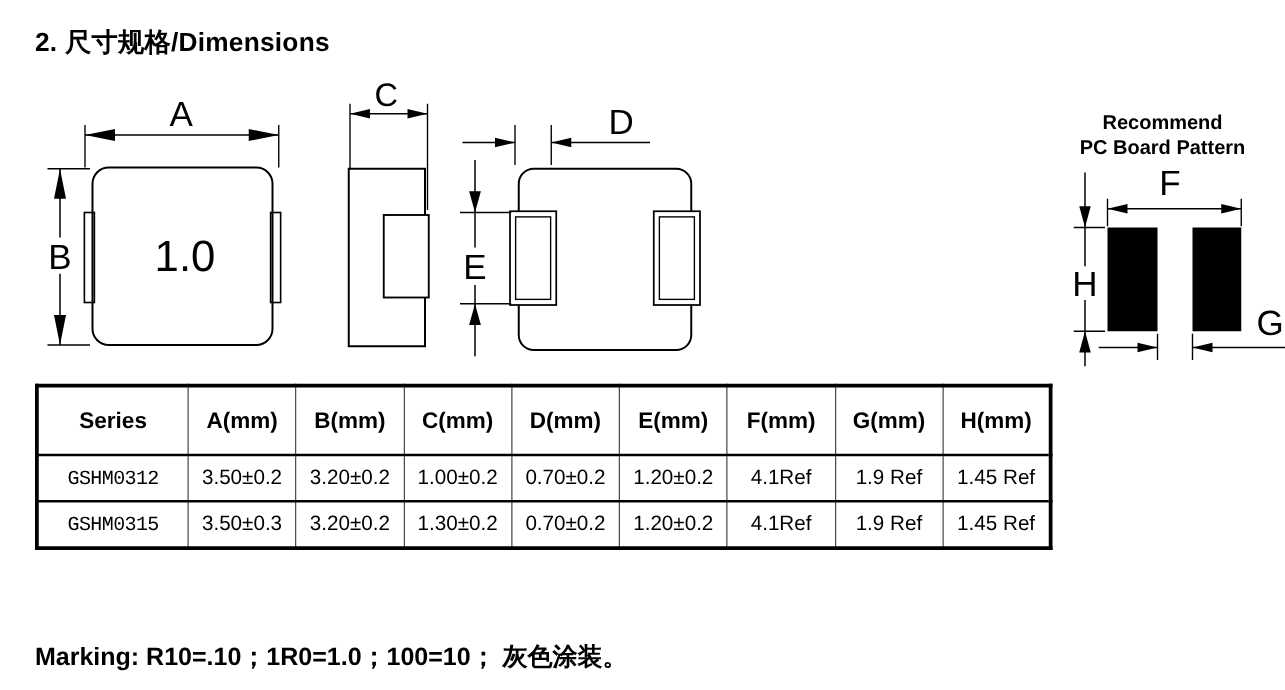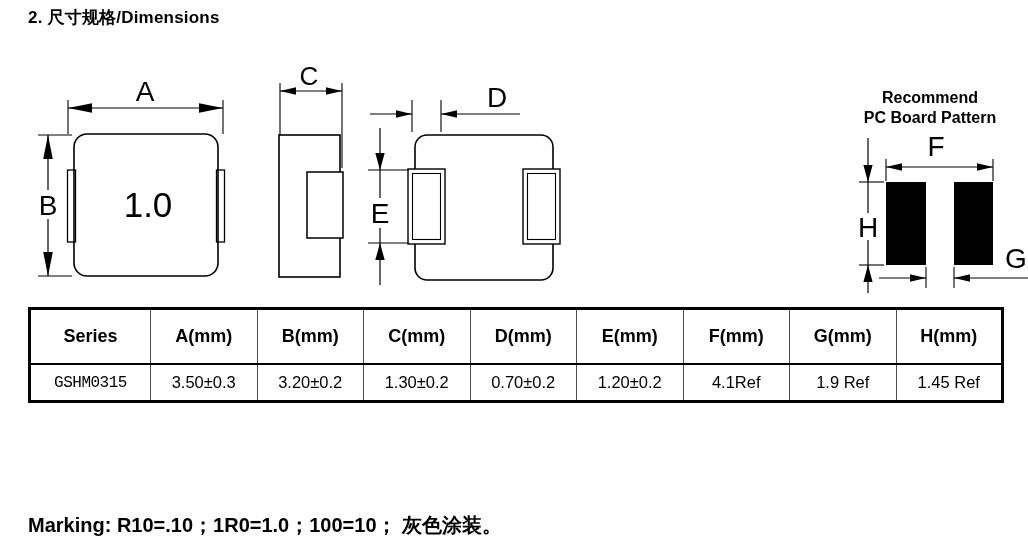--- a/index.html
+++ b/index.html
@@ -5,39 +5,39 @@
   html,body { margin:0; padding:0; }
   body {
     width:1028px; height:552px;
     background:#ffffff;
     position:relative;
     overflow:hidden;
     font-family:"Liberation Sans", sans-serif;
     color:#000;
   }
   .page-title {
-    position:absolute; left:28px; top:6px;
-    font-size:17px; font-weight:bold;
+    position:absolute; left:28px; top:20px;
+    font-size:21px; font-weight:bold;
     letter-spacing:0.2px;
   }
   .drawing { position:absolute; }
   .drawing svg { display:block; }
   svg text {
     font-family:"Liberation Sans", sans-serif;
     fill:#000;
   }
   .dim-letter { font-size:28px; }
   .dim-letter-c { font-size:26px; }
   .part-marking-text { font-size:35px; }
   .pcb-title-text { font-size:16px; font-weight:bold; }
   svg line, svg rect.outline { stroke:#000; }
 
   .dim-table {
     position:absolute; left:28px; top:307px;
-    width:976px;
+    width:814px;
     border-collapse:collapse;
     table-layout:fixed;
     border:3px solid #000;
   }
   .dim-table th, .dim-table td {
     border-left:1.2px solid #4d4d4d;
     text-align:center; vertical-align:middle;
     padding:0;
   }
   .dim-table th:first-child, .dim-table td:first-child { border-left:none; }
@@ -177,20 +177,31 @@
       <th>C(mm)</th>
       <th>D(mm)</th>
       <th>E(mm)</th>
       <th>F(mm)</th>
       <th>G(mm)</th>
       <th>H(mm)</th>
     </tr>
   </thead>
   <tbody>
     <tr>
+      <td class="series-cell">GSHM0312</td>
+      <td>3.50±0.2</td>
+      <td>3.20±0.2</td>
+      <td>1.00±0.2</td>
+      <td>0.70±0.2</td>
+      <td>1.20±0.2</td>
+      <td>4.1Ref</td>
+      <td>1.9 Ref</td>
+      <td>1.45 Ref</td>
+    </tr>
+    <tr>
       <td class="series-cell">GSHM0315</td>
       <td>3.50±0.3</td>
       <td>3.20±0.2</td>
       <td>1.30±0.2</td>
       <td>0.70±0.2</td>
       <td>1.20±0.2</td>
       <td>4.1Ref</td>
       <td>1.9 Ref</td>
       <td>1.45 Ref</td>
     </tr>

